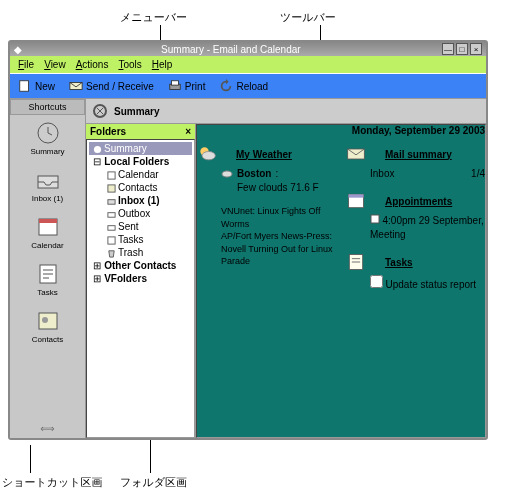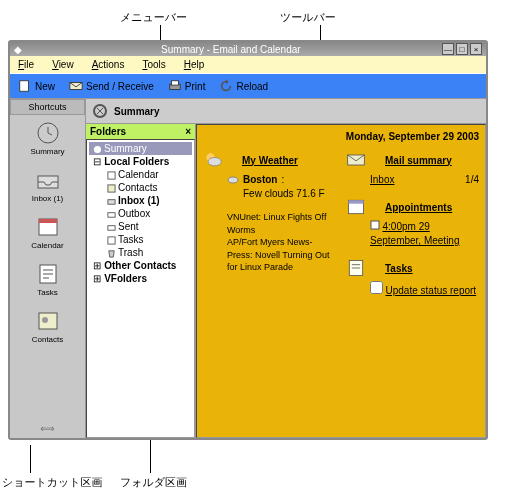--- a/index.html
+++ b/index.html
@@ -3,21 +3,21 @@
 <meta charset="utf-8">
 <style>
 *{box-sizing:border-box;margin:0;padding:0;font-family:sans-serif;font-size:10px}
 body{background:#fff;width:505px;height:500px;position:relative}
 .anno{position:absolute;font-size:11px;color:#000}
 .anno-line{position:absolute;background:#000}
 .app{position:absolute;left:8px;top:40px;width:480px;height:400px;border:2px solid #888;border-radius:3px;background:#ddd;display:flex;flex-direction:column}
 .titlebar{background:linear-gradient(#888,#aaa);color:#fff;display:flex;align-items:center;padding:1px 4px;font-size:9px}
 .titlebar .title{flex:1;text-align:center}
 .winbtn{width:12px;height:12px;border:1px solid #555;margin-left:2px;display:flex;align-items:center;justify-content:center;background:#ccc;color:#000;font-size:8px;cursor:pointer}
-.menubar{background:#fef9c3;display:flex;padding:2px 4px;gap:10px}
+.menubar{background:#bef264;display:flex;padding:2px 4px;gap:2px}
 .menubar span{padding:1px 4px;cursor:pointer}
 .menubar span u{text-decoration:underline}
 .toolbar{background:#3b82f6;border-top:1px solid #fff;border-bottom:1px solid #999;display:flex;align-items:center;padding:3px 4px;gap:6px}
 .tbtn{display:flex;align-items:center;gap:3px;padding:2px 4px;cursor:pointer}
 .tbtn svg{width:14px;height:14px}
 .body{flex:1;display:flex;min-height:0}
 .shortcuts{width:76px;background:#c8c8c8;border-right:1px solid #999;display:flex;flex-direction:column}
 .shortcuts-hdr{background:#bbb;border:1px solid #999;padding:2px;text-align:center;font-size:9px}
 .sc-item{display:flex;flex-direction:column;align-items:center;padding:6px 2px;cursor:pointer;gap:2px}
 .sc-item svg{width:24px;height:24px}
@@ -26,29 +26,29 @@
 .main{flex:1;background:#e8e8e8;display:flex;flex-direction:column;min-width:0}
 .summary-hdr{background:#ccc;border-bottom:1px solid #999;padding:4px 6px;display:flex;align-items:center;gap:6px;font-weight:bold;font-size:12px}
 .content{flex:1;display:flex;min-height:0}
 .folders{width:110px;background:#e0e0e0;border-right:1px solid #999;display:flex;flex-direction:column}
 .folders-hdr{display:flex;justify-content:space-between;padding:2px 4px;background:#bef264;font-weight:bold;font-size:9px}
 .tree{flex:1;overflow:auto;background:#fff;border:1px inset #999;padding:2px;font-size:9px}
 .tree-item{padding:1px 0 1px 4px;white-space:nowrap;cursor:pointer}
 .tree-item.sel{background:#99b;color:#fff}
 .tree-child{padding-left:14px}
 .tree-item svg{width:9px;height:9px;vertical-align:middle;margin-right:2px}
-.pane{flex:1;background:#eab308;border:1px inset #999;margin:0;padding:6px;overflow:auto;display:flex;flex-direction:column;gap:8px}
+.pane{flex:1;background:#0f766e;border:1px inset #999;margin:0;padding:0;overflow:auto;display:flex;flex-direction:column;gap:8px}
 .date{text-align:right;font-weight:bold;font-size:10px}
 .row{display:flex;gap:10px}
 .col{flex:1;min-width:0}
 .section{margin-bottom:10px}
 .sec-hdr{display:flex;align-items:center;gap:19px;font-weight:bold;text-decoration:underline;font-size:10px;cursor:pointer}
 .sec-hdr svg{width:20px;height:20px;flex-shrink:0}
 .sec-body{margin-left:24px;font-size:9px;line-height:1.4;margin-top:3px}
-.sec-body a{text-decoration:underline;color:#000}
+.sec-body a{color:#000}
 .mailrow{display:flex;justify-content:space-between;font-size:9px}
 </style>
 </head>
 <body>
 
 <div class="anno" style="left:120px;top:10px">メニューバー</div>
 <div class="anno-line" style="left:160px;top:25px;width:1px;height:30px"></div>
 <div class="anno" style="left:280px;top:10px">ツールバー</div>
 <div class="anno-line" style="left:320px;top:25px;width:1px;height:50px"></div>
 <div class="anno" style="left:2px;top:475px">ショートカット区画</div>

